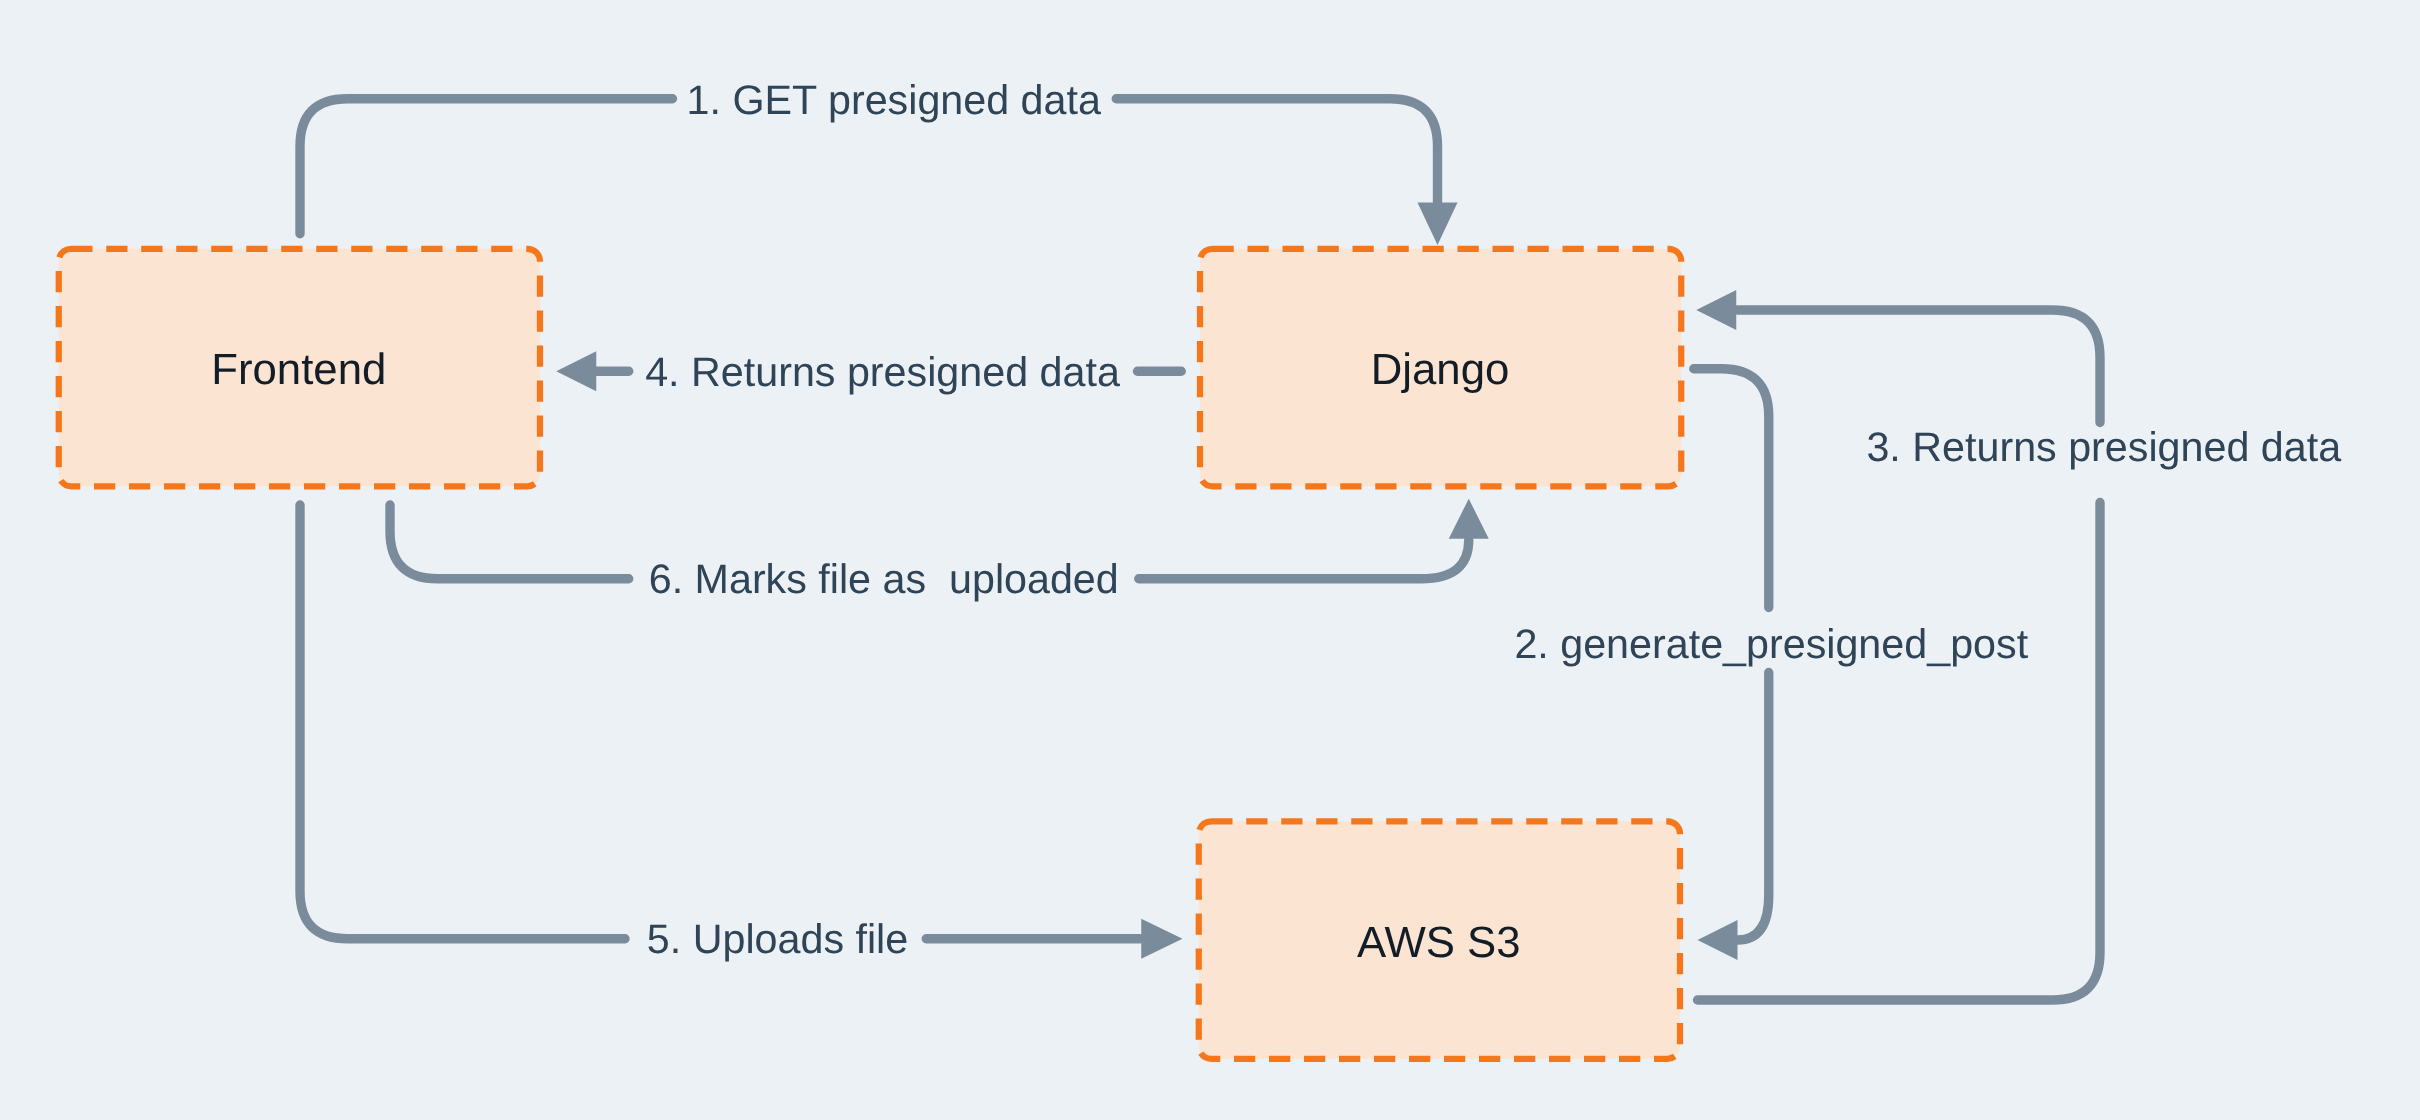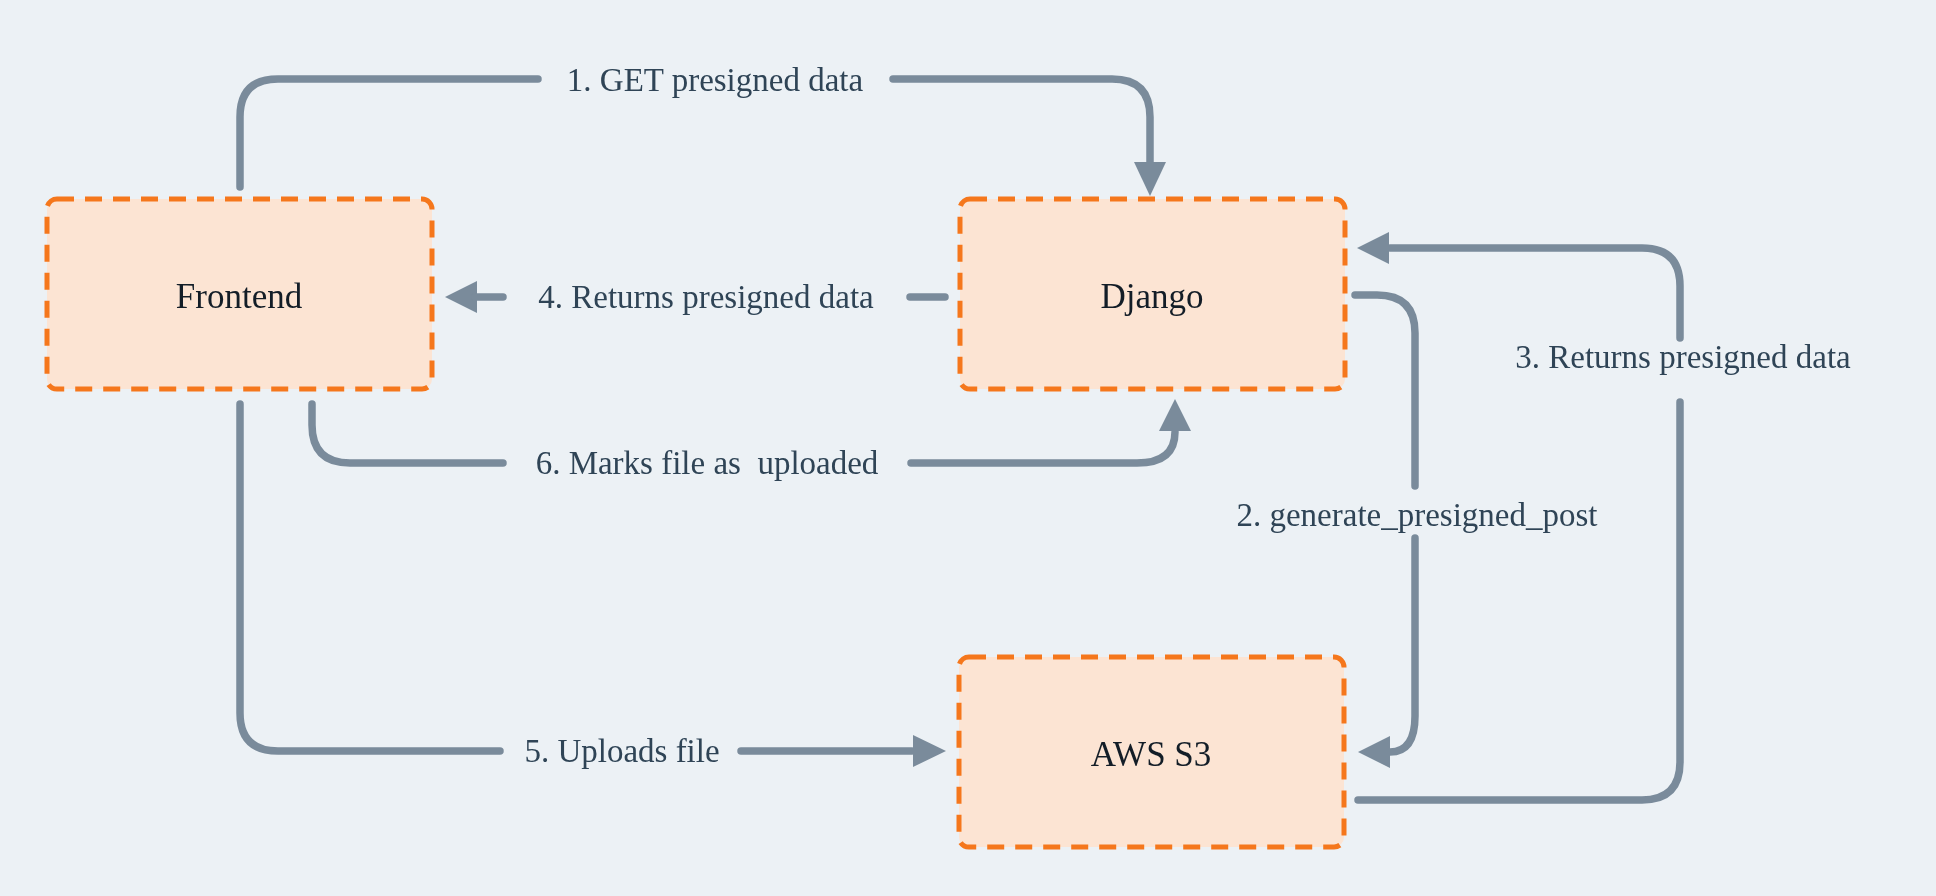--- a/index.html
+++ b/index.html
@@ -9,21 +9,21 @@
     --connector:#7a8b9b;
     --edge-text:#2f4456;
     --node-text:#131d27;
   }
   html,body{
     margin:0;padding:0;width:100%;height:100%;
     background:var(--bg);
     font-family:"Liberation Sans","DejaVu Sans",sans-serif;
     overflow:hidden;
   }
-  .diagram-wrap{width:100vw;height:100vh;font-family:Liberation Serif, serif;}
+  .diagram-wrap{width:100vw;height:100vh;}
   svg{display:block;width:100%;height:100%;}
   svg text{white-space:pre;}
   .connector{
     fill:none;
     stroke:var(--connector);
     stroke-width:7.5;
     stroke-linecap:round;
   }
   .arrowhead{fill:var(--connector);stroke:none;}
   .node-box{

